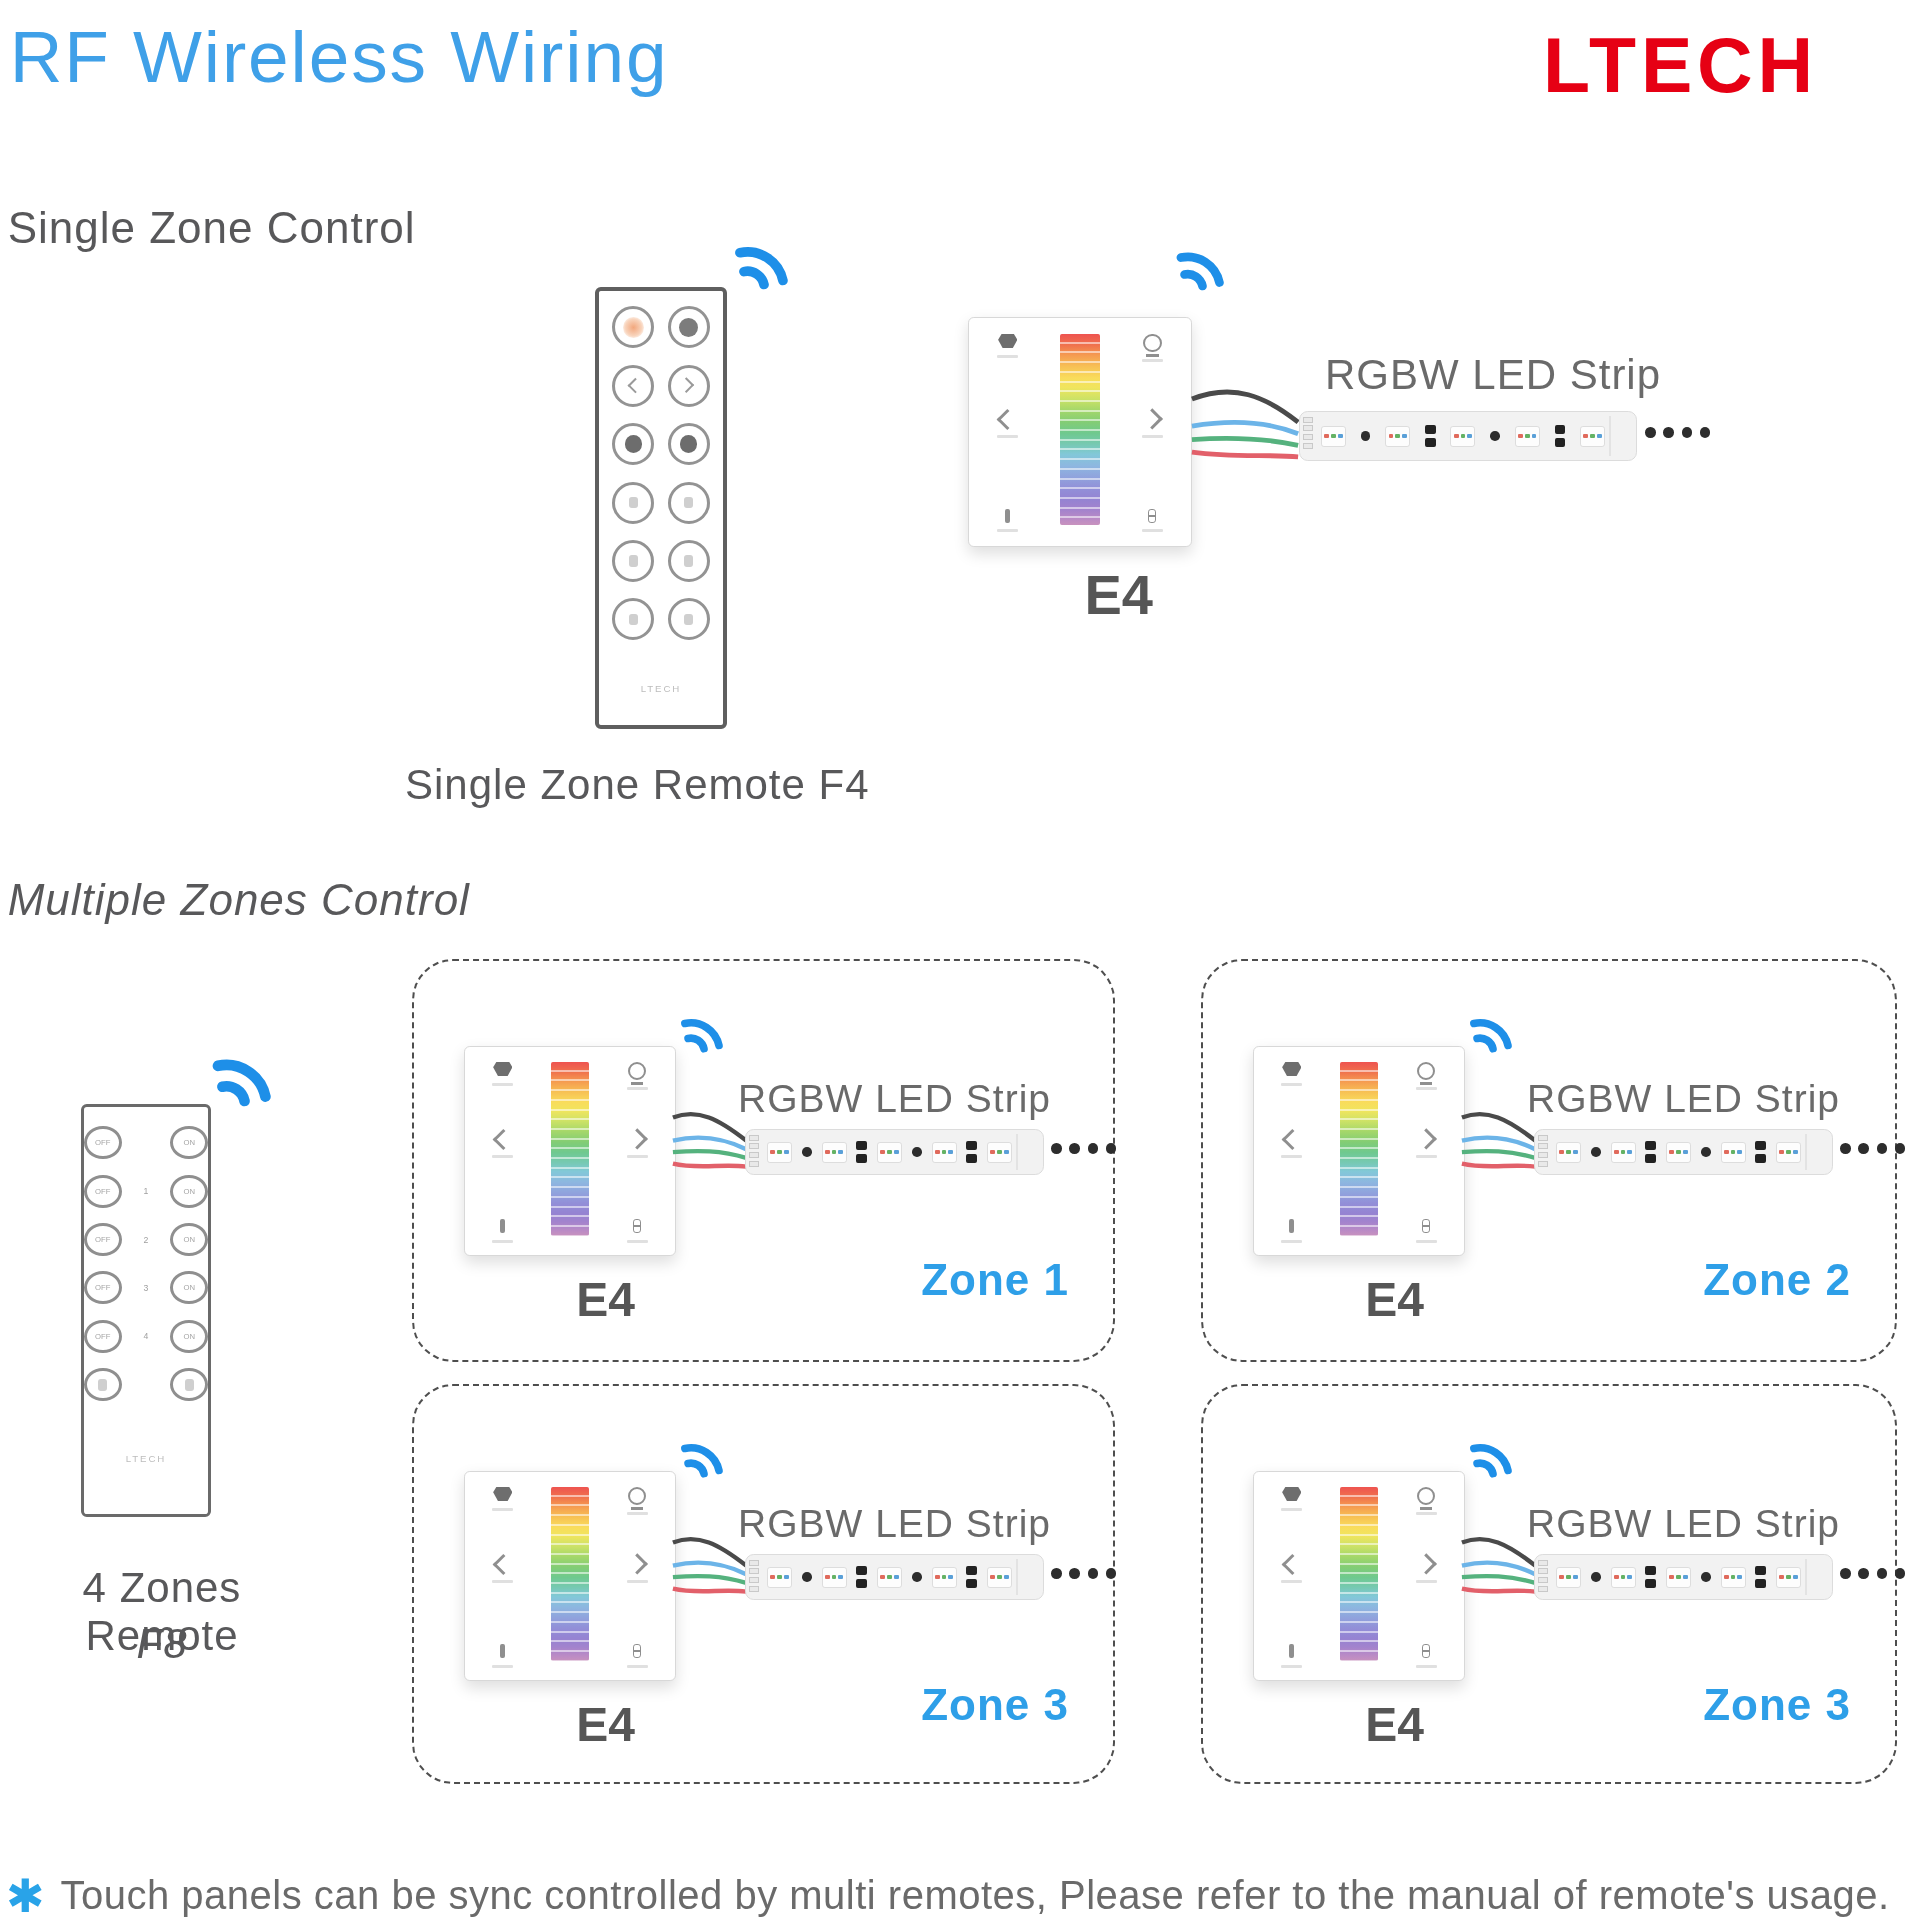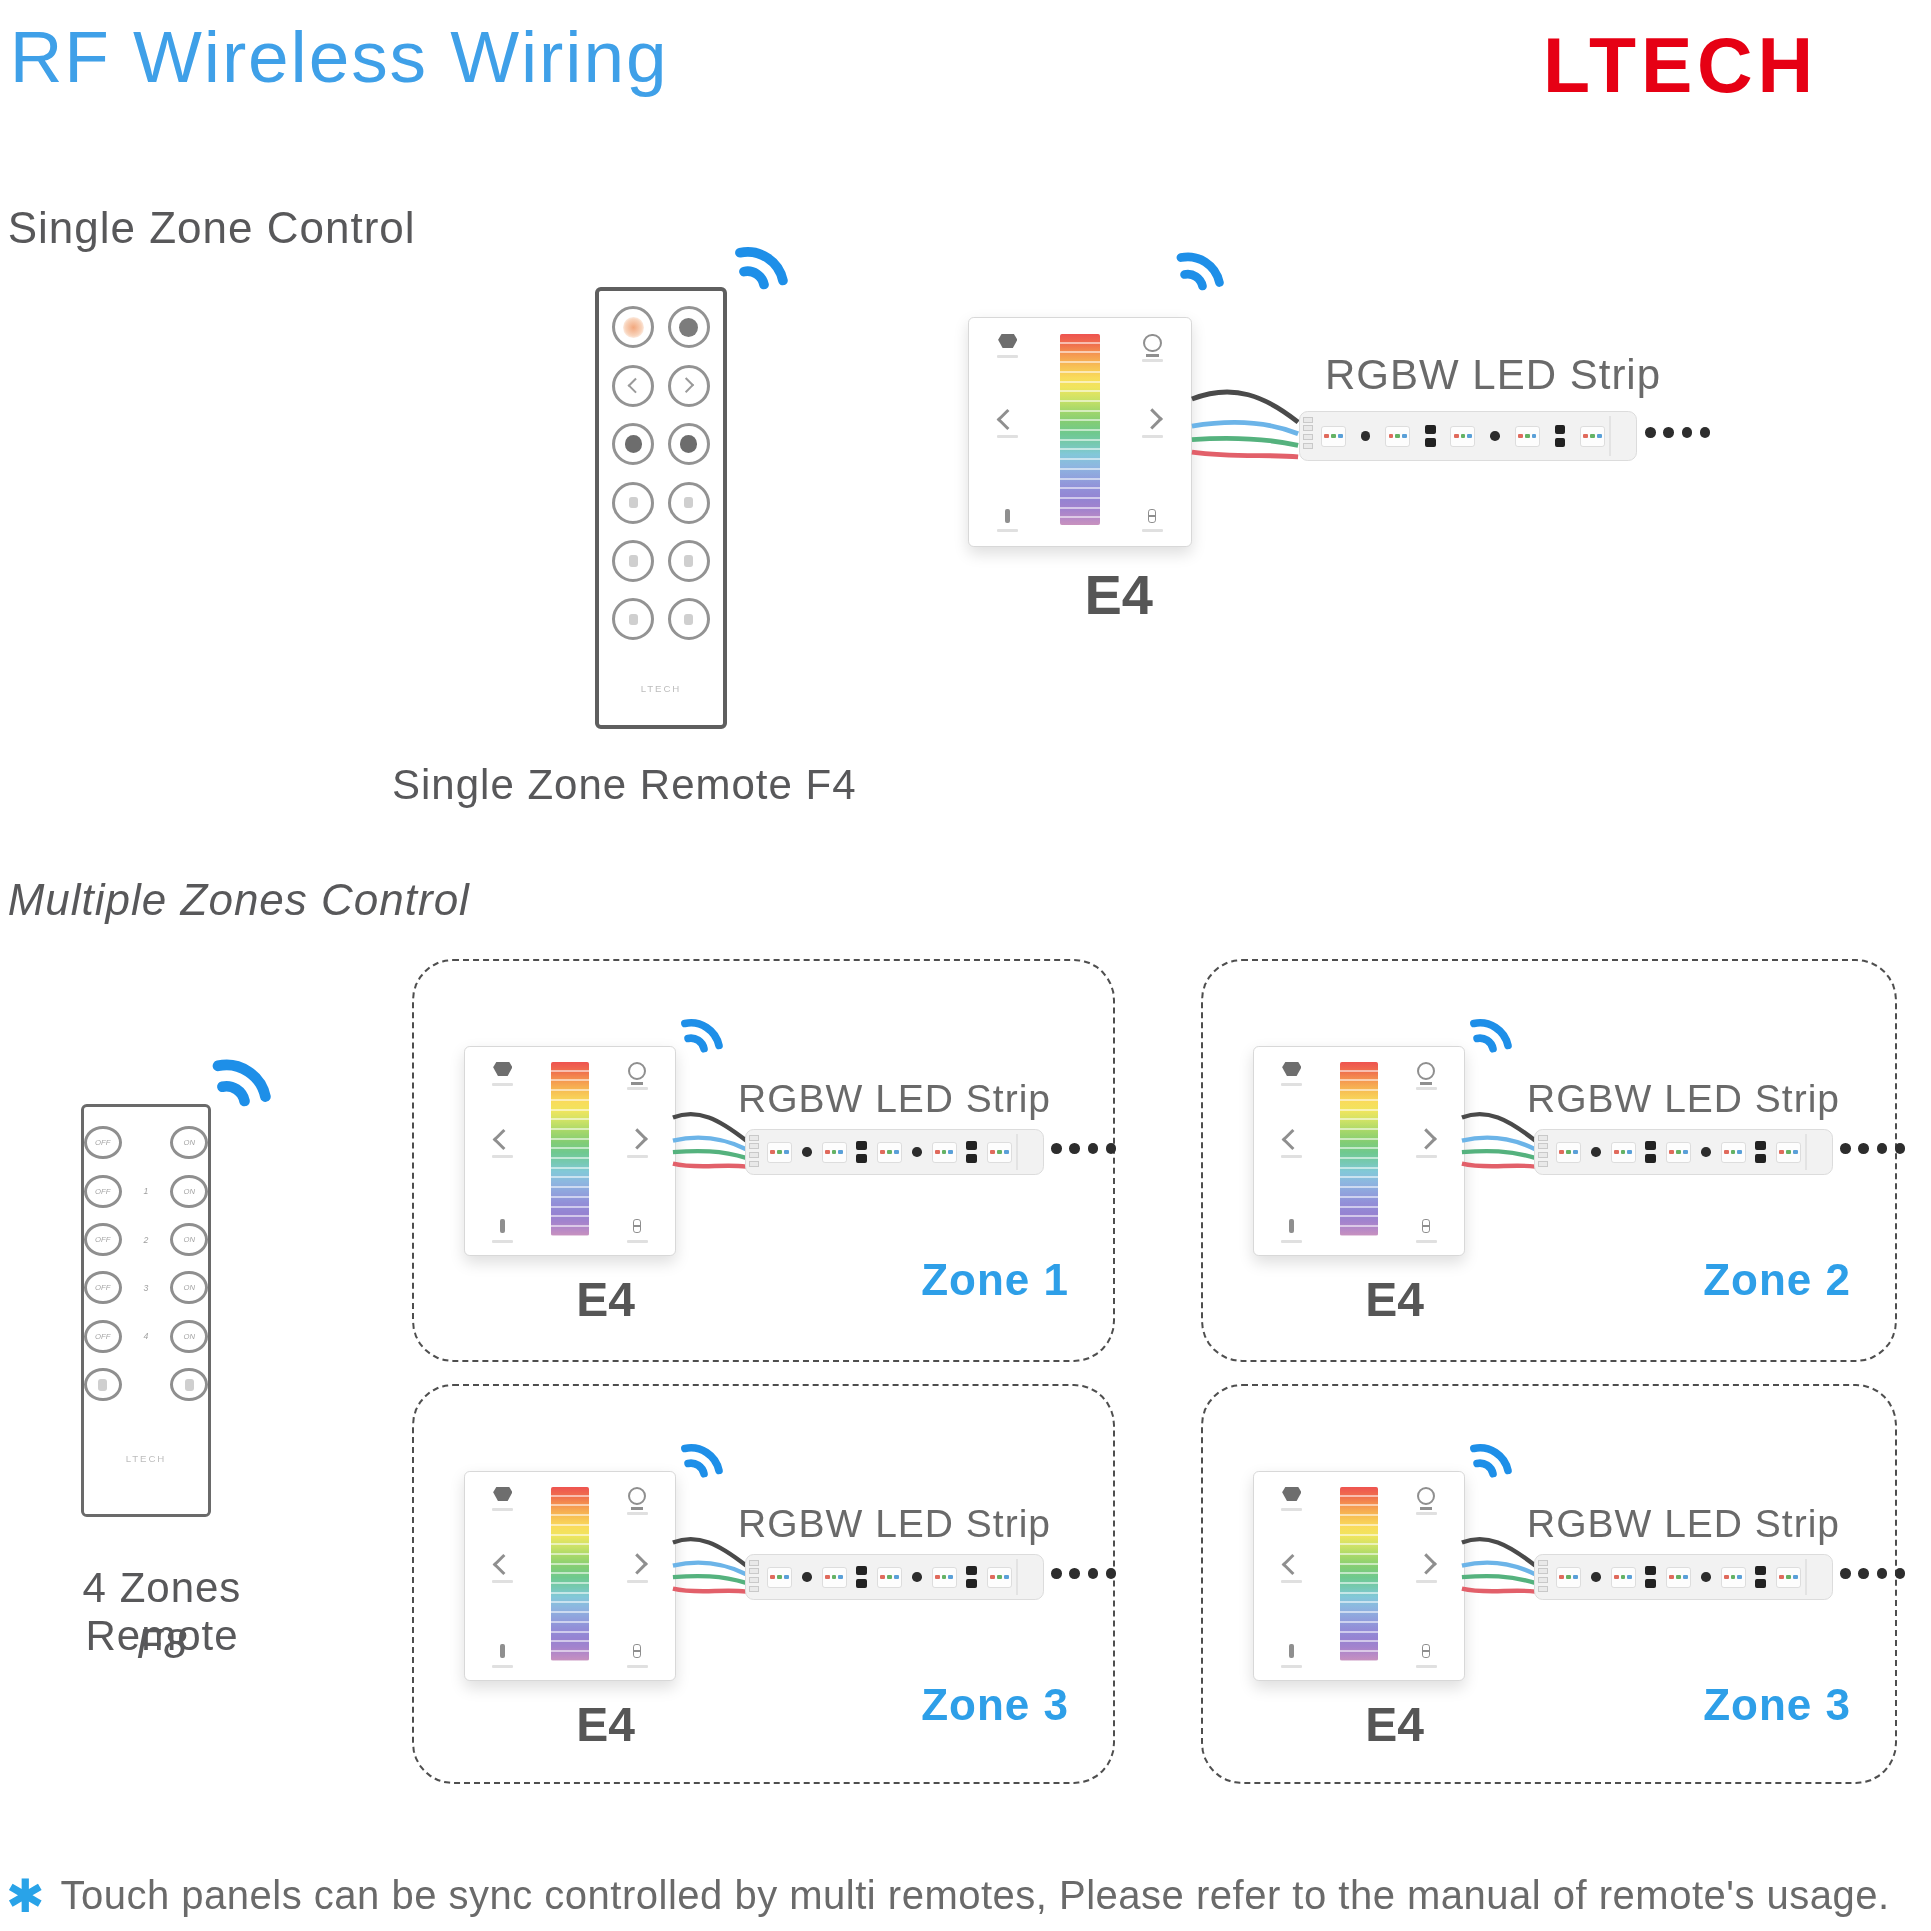--- a/index.html
+++ b/index.html
@@ -5,21 +5,21 @@
   html,body{margin:0;padding:0;background:#fff;}
   body{width:1931px;height:1931px;position:relative;font-family:"Liberation Sans",sans-serif;overflow:hidden;}
 
   
   .page-title{position:absolute;left:9.7px;top:15.4px;font-size:73px;letter-spacing:1.9px;color:#3FA0E8;}
   .brand-logo{position:absolute;left:1543px;top:21px;font-size:77px;font-weight:bold;letter-spacing:4.8px;color:#E60014;}
   .section-heading{position:absolute;font-size:44px;color:#58585A;letter-spacing:1px;}
   #single-heading{left:7.7px;top:203px;}
   #multi-heading{left:7.7px;top:875px;font-style:italic;}
   .caption{position:absolute;font-size:42px;color:#58585A;letter-spacing:1px;}
-  #f4-caption{left:392px;top:761px;}
+  #f4-caption{left:405px;top:761px;}
   #f8-caption1{left:0px;top:1564px;width:324px;text-align:center;}
   #f8-caption2{left:0px;top:1620px;width:324px;text-align:center;font-style:italic;}
 
   
   .remote{position:absolute;background:#fff;border-radius:5.8px;}
   #f4-remote{left:595px;top:287px;width:124px;height:434px;border:4.8px solid #5f5f5f;}
   #f8-remote{left:81px;top:1104px;width:124px;height:407px;border:3.9px solid #6a6a6a;}
   .btn-grid{position:absolute;left:0;top:15.4px;width:100%;}
   .btn-row{display:flex;justify-content:center;align-items:center;gap:13.5px;margin-bottom:16.4px;position:relative;}
   .rbtn{width:42px;height:42px;border:3.9px solid #939393;border-radius:50%;background:#fff;
@@ -29,21 +29,21 @@
   .center-darker{width:17.4px;height:17.4px;border-radius:50%;background:#6d6d6d;}
   .center-dot{width:8.7px;height:11.6px;background:#cfcfcf;border-radius:2.9px;}
   .f4-chev{width:8.7px;height:8.7px;border-left:2.9px solid #9a9a9a;border-bottom:2.9px solid #9a9a9a;display:inline-block;}
   .f4-chev.l{transform:rotate(45deg);margin-left:3.9px;}
   .f4-chev.r{transform:rotate(225deg);margin-right:3.9px;}
   .remote-brand{position:absolute;left:0;width:100%;text-align:center;font-size:9.7px;color:#bdbdbd;letter-spacing:1.9px;}
   #f4-remote .remote-brand{bottom:31px;}
   #f8-remote .remote-brand{bottom:50px;}
   
   #f8-remote .btn-grid{top:19.3px;}
-  #f8-remote .btn-row{gap:21px;margin-bottom:15.4px;font-style:italic;}
+  #f8-remote .btn-row{gap:21px;margin-bottom:15.4px;}
   .obtn{width:41px;height:33px;border:3.9px solid #8f8f8f;border-radius:50%;background:#fff;box-sizing:border-box;
         display:flex;align-items:center;justify-content:center;font-size:7.7px;color:#a5a5a5;letter-spacing:0;}
   .row-num{font-size:8.7px;color:#9f9f9f;width:7.7px;text-align:center;}
 
   
   .e4-panel{position:absolute;background:#fff;border:1.9px solid #d8d8d8;border-radius:5.8px;
             box-shadow:0 6.8px 15.4px rgba(0,0,0,.13);box-sizing:border-box;}
   #single-panel{left:968px;top:317px;width:224px;height:230px;}
   .e4-face{position:absolute;inset:0;}
   .rainbow{position:absolute;left:41%;top:7%;width:18%;height:84%;border-radius:1.9px;

